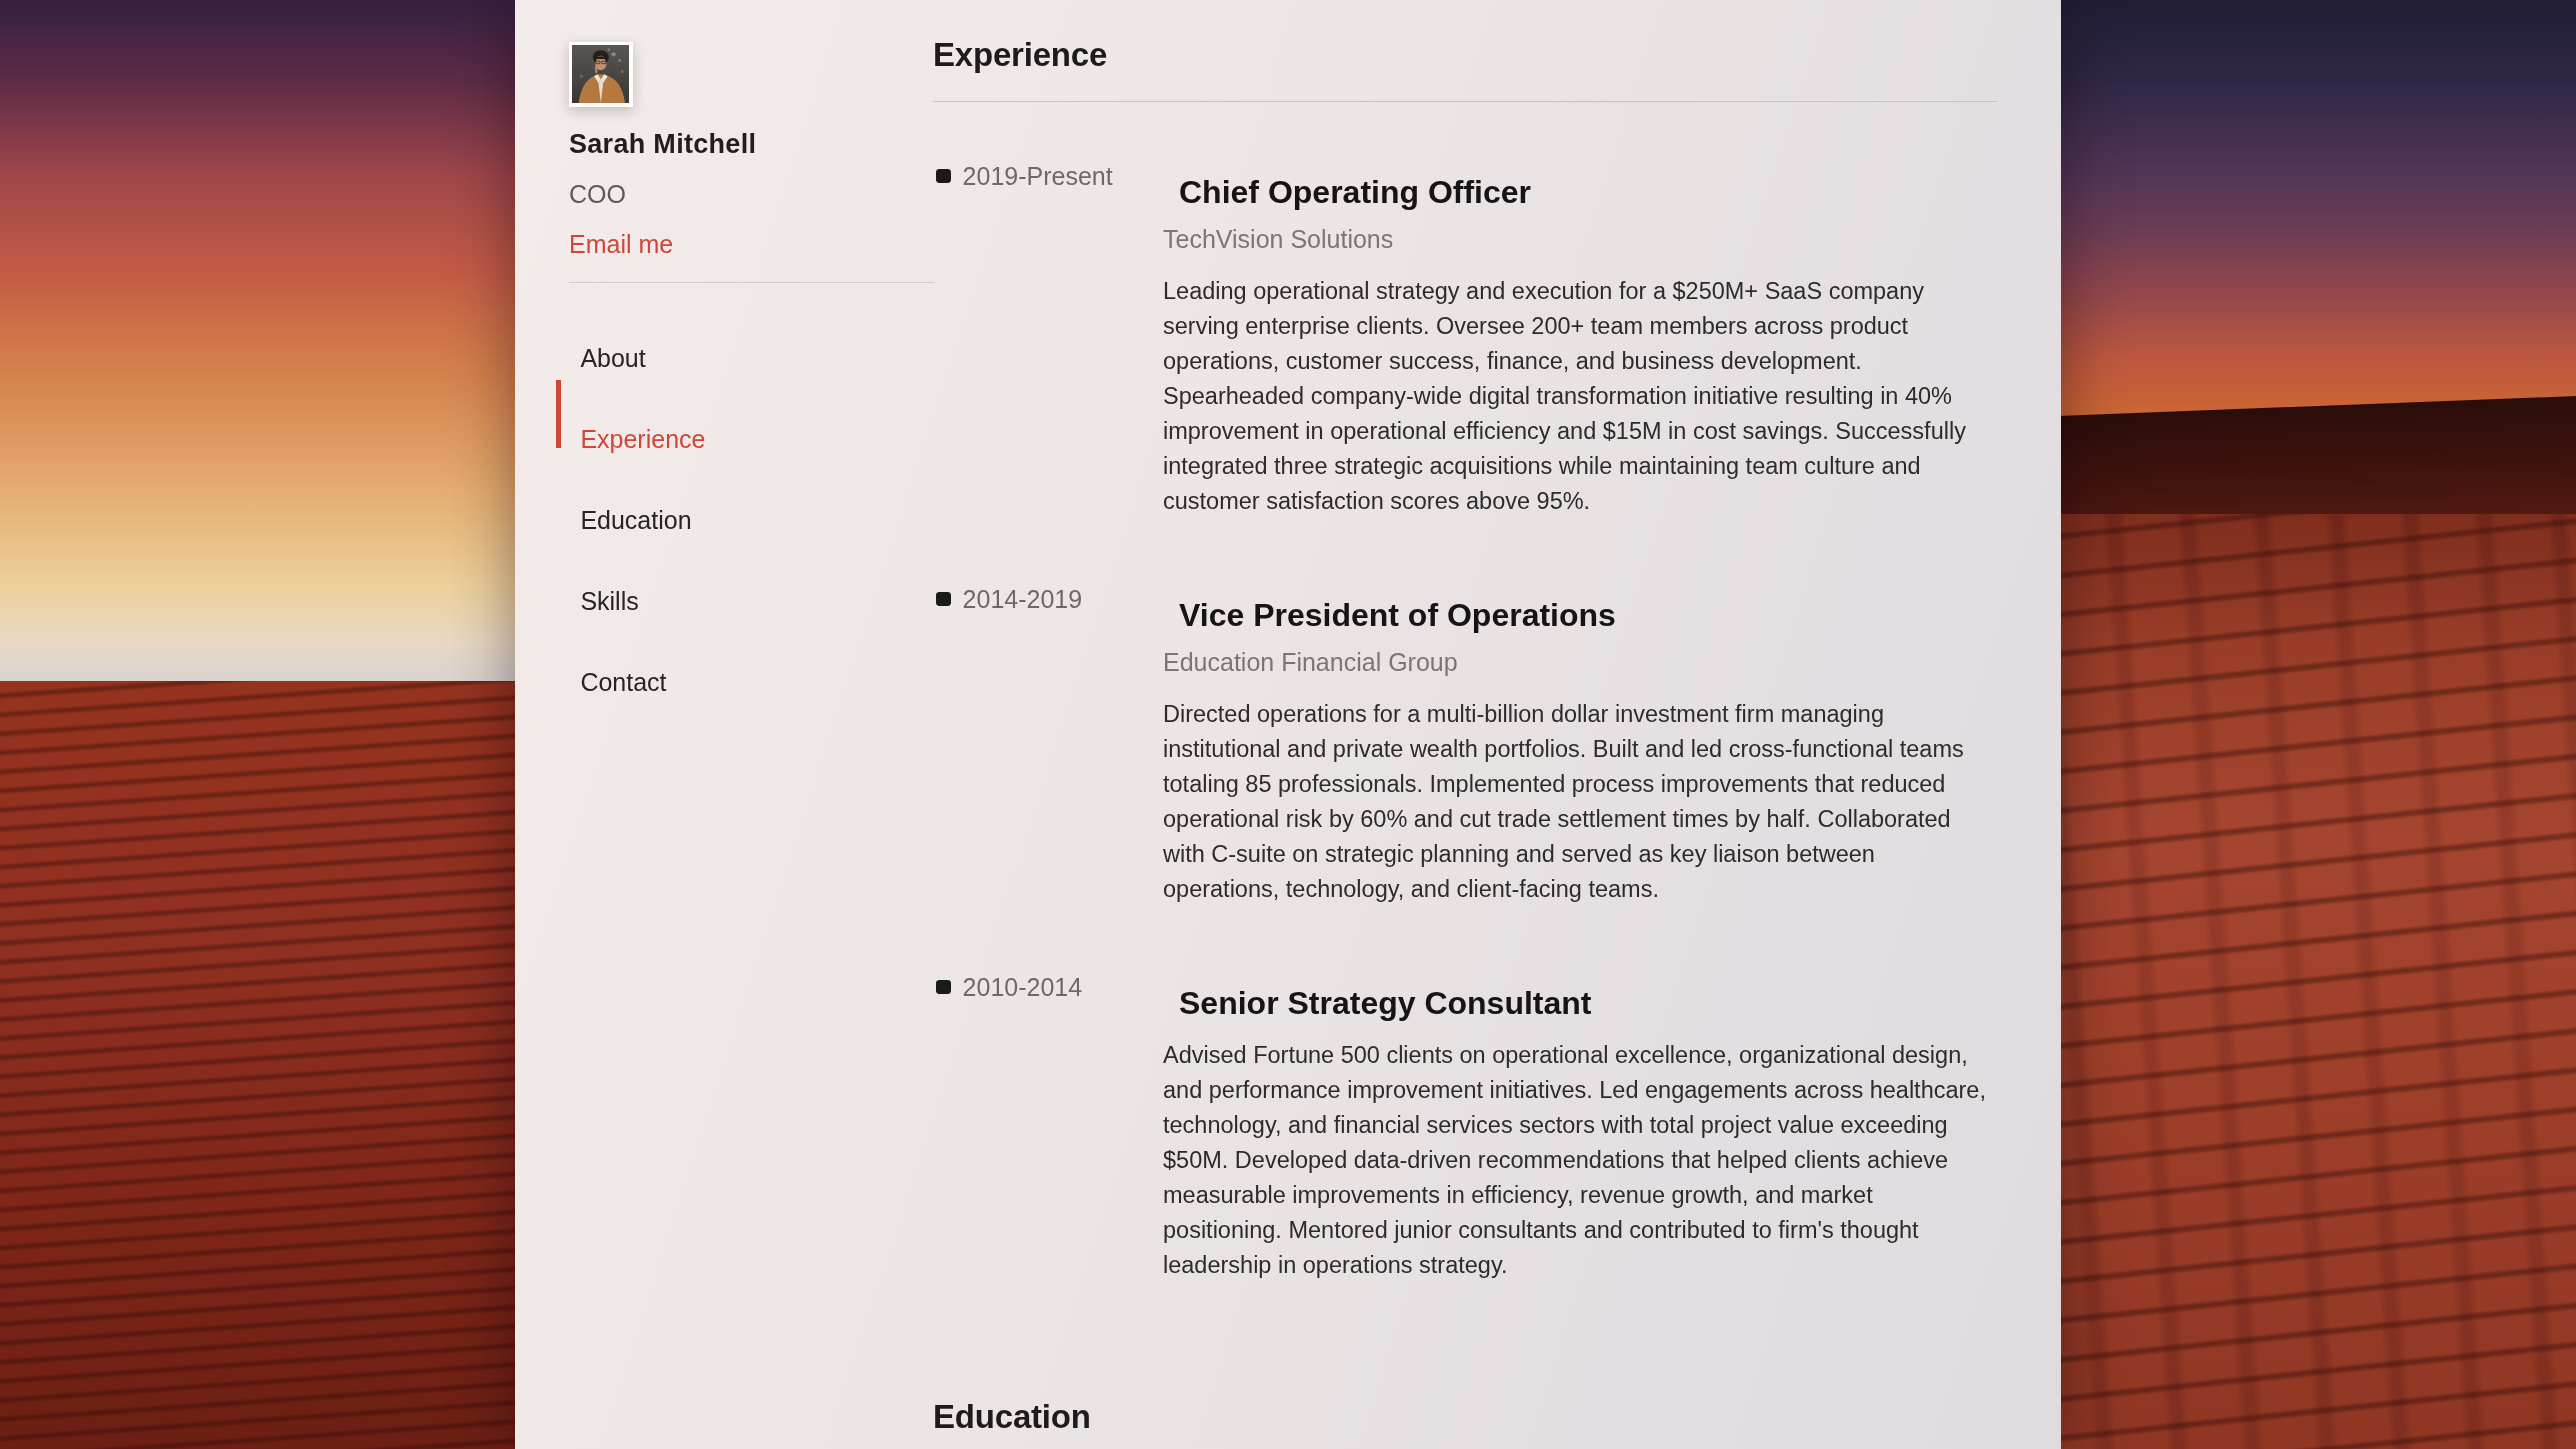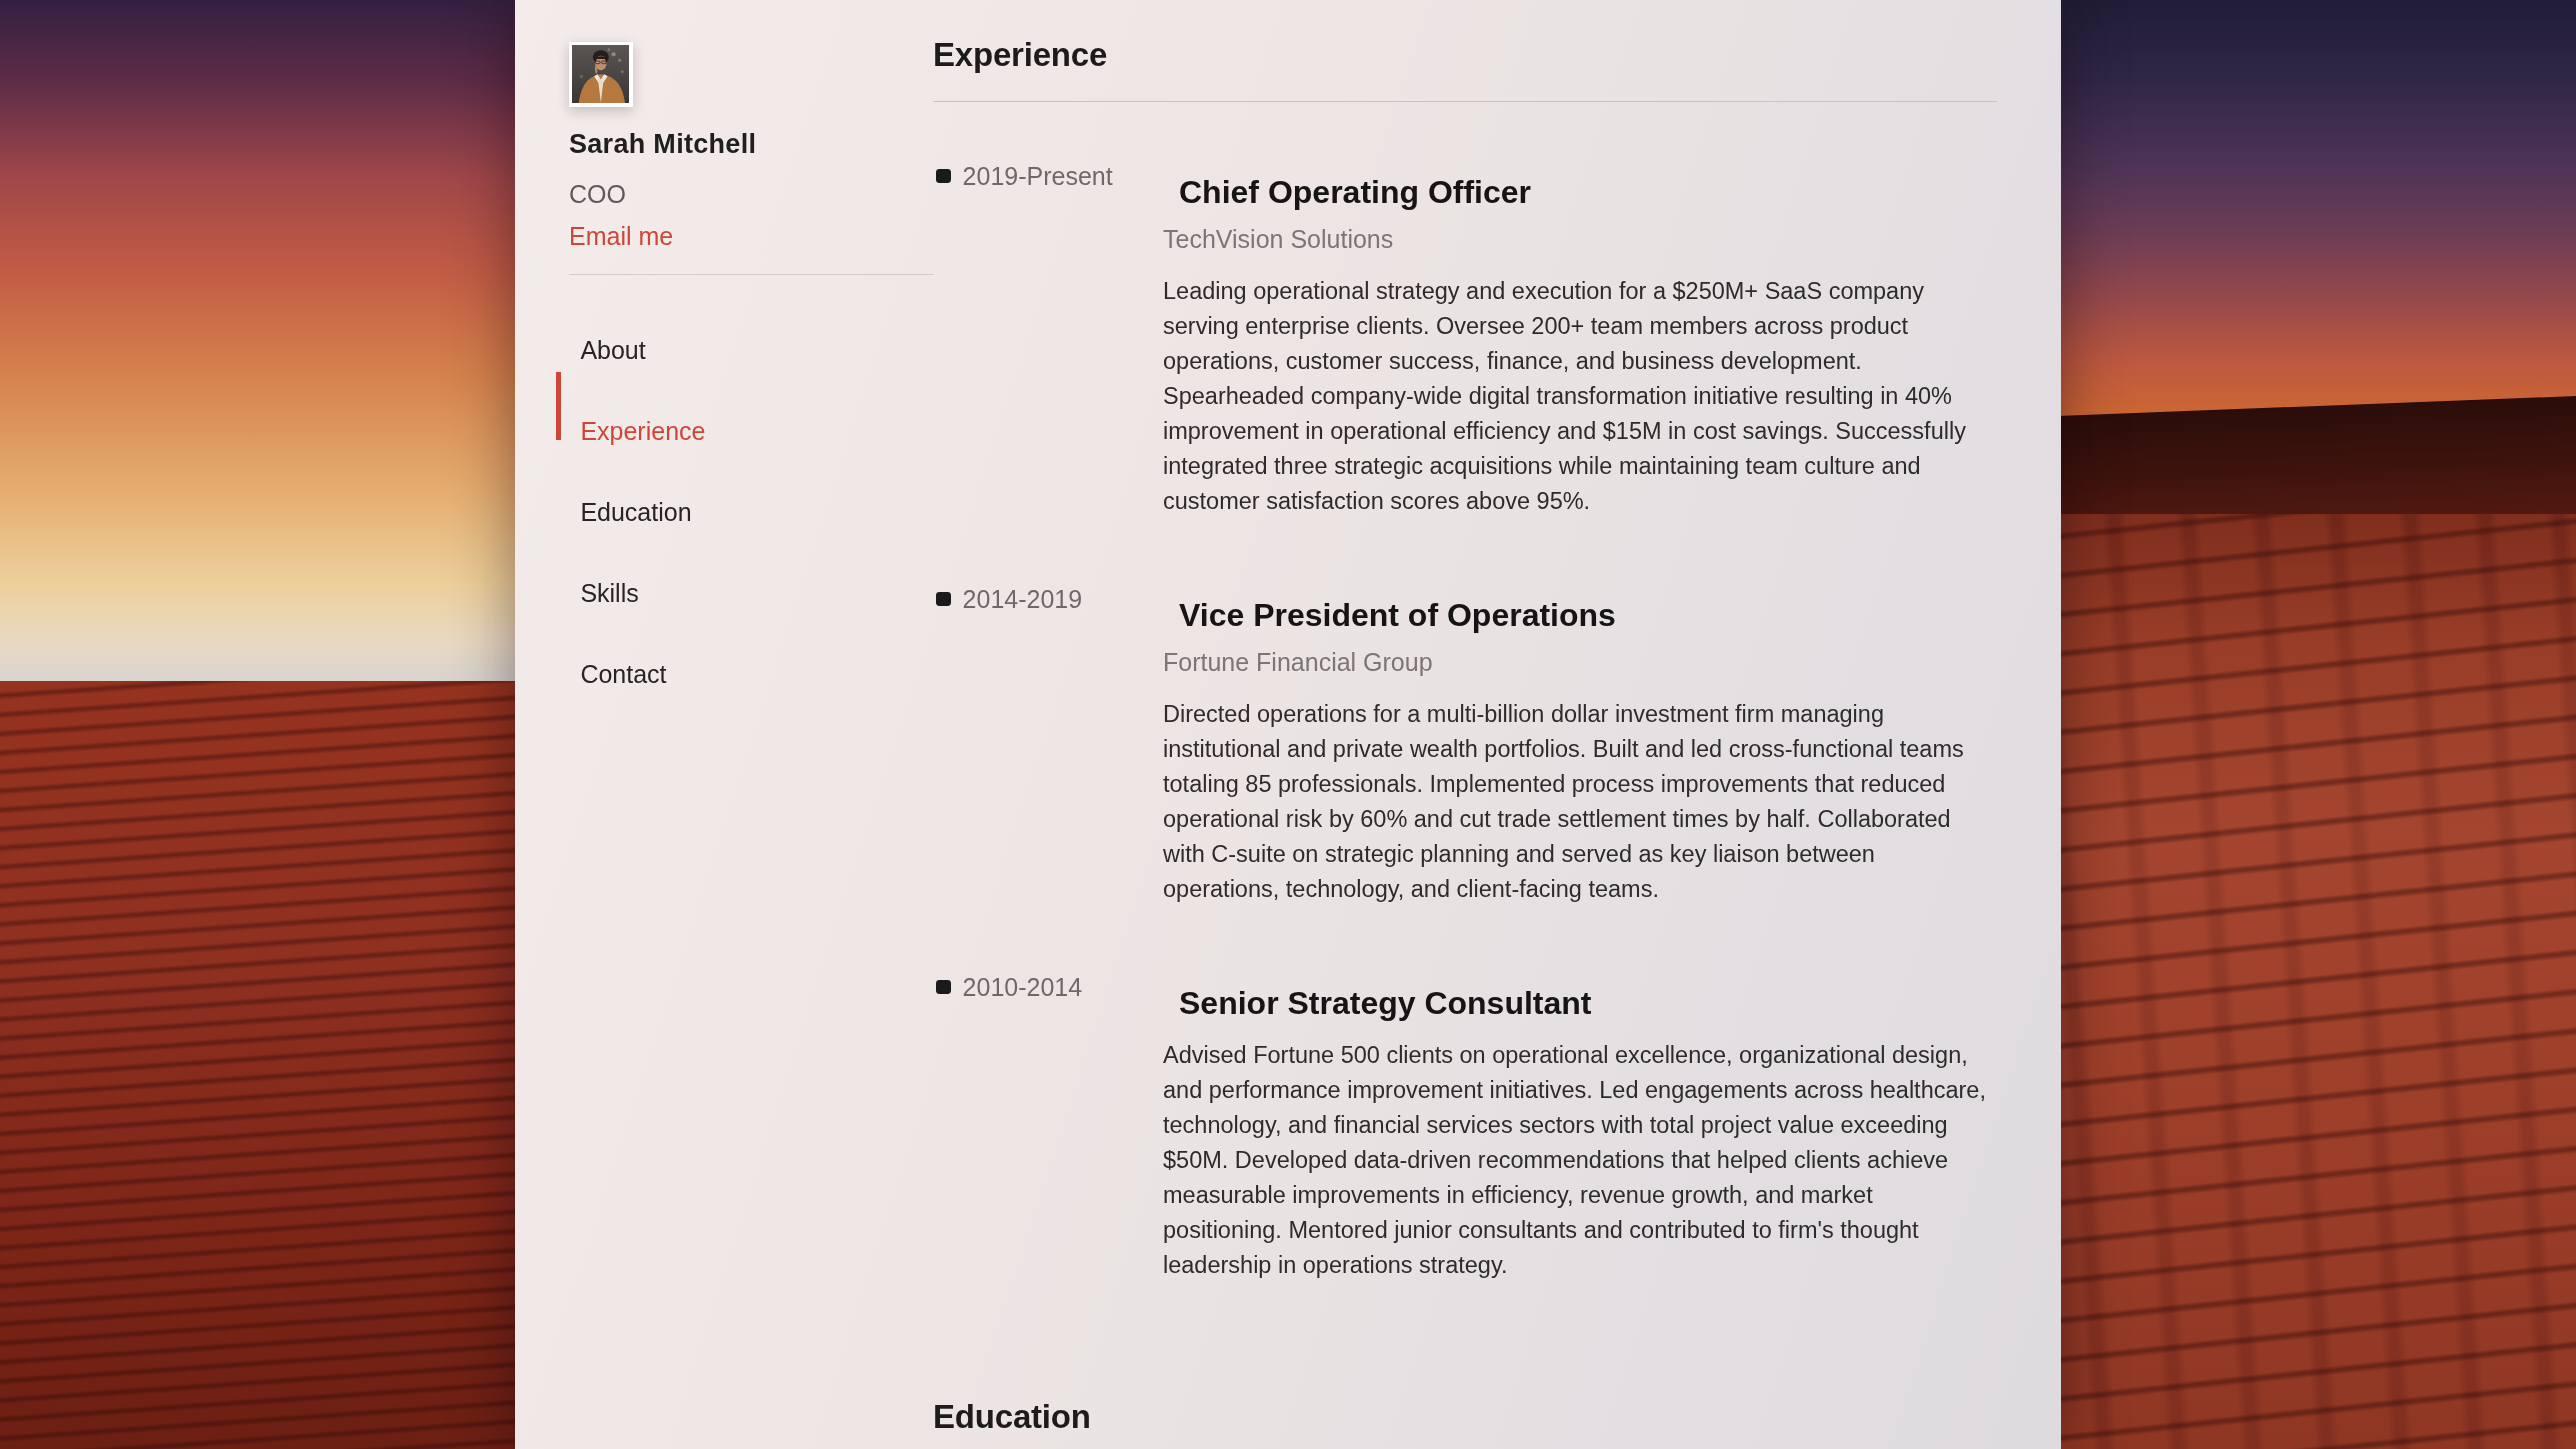--- a/index.html
+++ b/index.html
@@ -37,21 +37,21 @@
     background:linear-gradient(108deg,#f3eceb 0%,#ece5e4 45%,#e3dee1 78%,#dedbdf 100%);
     box-shadow:0 0 60px rgba(20,5,10,.45);}
 
   
   .sidebar{flex:0 0 418px;width:418px;box-sizing:border-box;padding:42px 0 0 54px;}
   .photo-frame{width:64px;height:65px;box-sizing:border-box;background:#fff;padding:3.4px;
     box-shadow:0 4px 12px rgba(40,20,20,.22);}
   .photo-frame svg{display:block;width:57px;height:58px;}
   .name{margin-top:21px;font-size:27px;font-weight:600;color:#201e1e;letter-spacing:0.3px;line-height:32px;}
   .role{margin-top:19px;font-size:25px;color:#5f5a5a;line-height:31px;}
-  .email{display:inline-block;margin-top:11px;font-size:25px;line-height:31px;text-decoration:none;}
+  .email{display:inline-block;margin-top:19px;font-size:25px;line-height:31px;text-decoration:none;}
   .side-rule{border:none;border-top:1.3px solid #d2cbc9;width:365px;margin:22px 0 0 0;}
   nav{display:block;margin-top:9.4px;}
   .nav-item{position:relative;height:81px;display:flex;align-items:flex-end;
     padding-left:11.4px;font-size:25px;font-weight:500;color:#262424;cursor:pointer;}
   .nav-item .bar{position:absolute;left:-13.4px;top:6.7px;bottom:6.7px;width:5.4px;}
 
   
   .main{flex:1;box-sizing:border-box;padding:35px 64px 0 0;}
   .sec-h{margin:0;font-size:33px;font-weight:700;color:#1d1b1b;letter-spacing:-0.2px;line-height:39px;}
   .rule{border:none;border-top:1.3px solid #c7c3c3;margin:27px 0 0 0;}
@@ -150,21 +150,21 @@
           </div>
         </article>
 
         <article class="entry">
           <div class="when">
             <span class="marker"></span>
             <span class="period">2014-2019</span>
           </div>
           <div class="what">
             <h3 class="job-title">Vice President of Operations</h3>
-            <div class="company">Fortune Financial Group</div>
+            <div class="company">Education Financial Group</div>
             <p class="desc">Directed operations for a multi-billion dollar investment firm managing institutional and private wealth portfolios. Built and led cross-functional teams totaling 85 professionals. Implemented process improvements that reduced operational risk by 60% and cut trade settlement times by half. Collaborated with C-suite on strategic planning and served as key liaison between operations, technology, and client-facing teams.</p>
           </div>
         </article>
 
         <article class="entry">
           <div class="when">
             <span class="marker"></span>
             <span class="period">2010-2014</span>
           </div>
           <div class="what">

